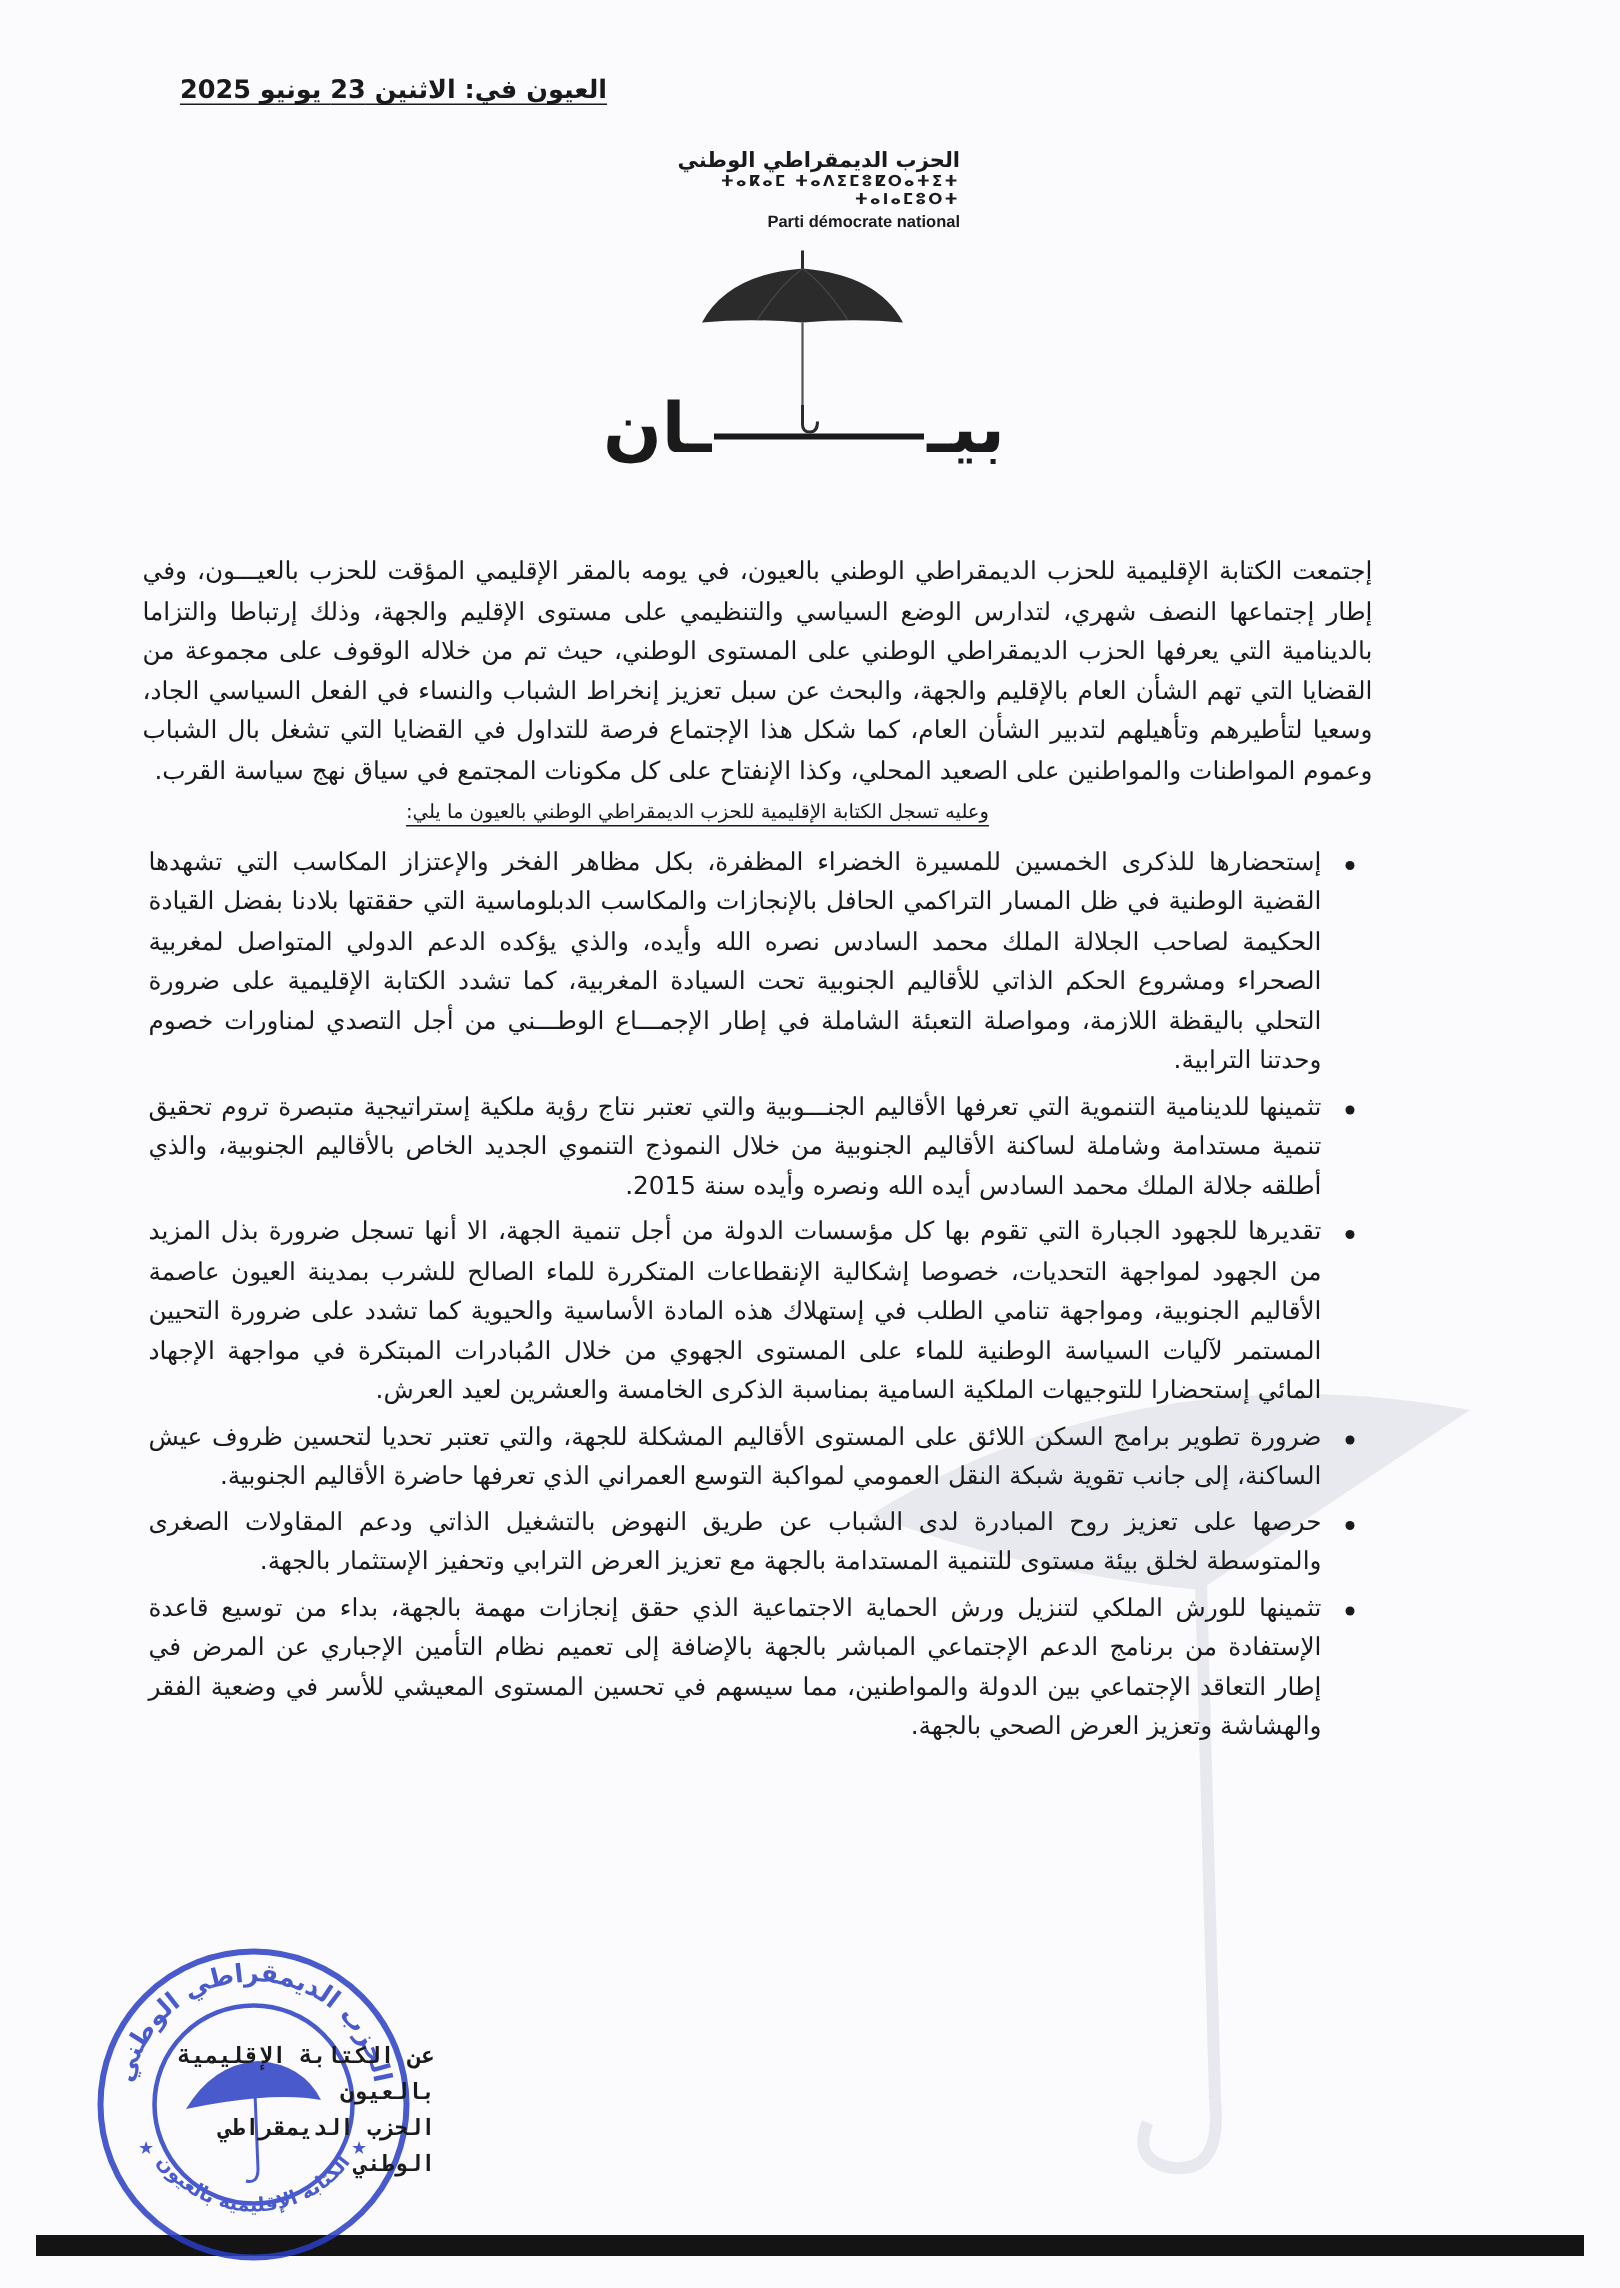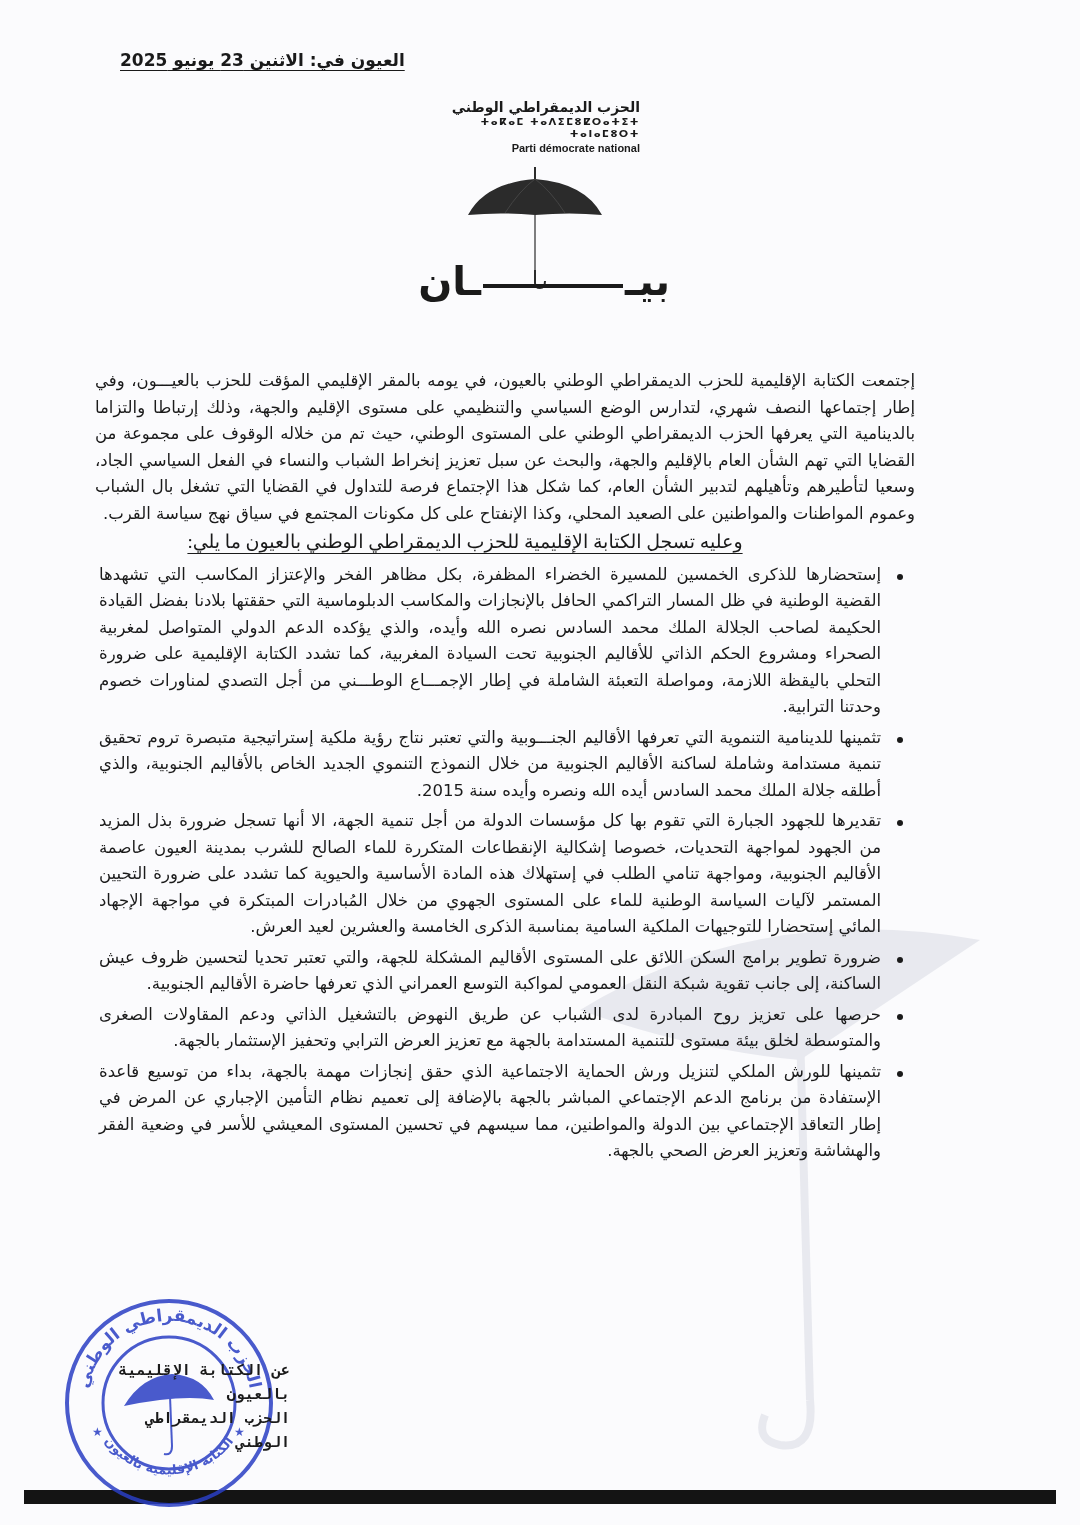--- a/index.html
+++ b/index.html
@@ -24,34 +24,33 @@
       position: absolute; left: 420px; top: 98px; width: 220px;
       text-align: right;
     }
     .logo-ar { direction: rtl; font-size: 14px; font-weight: bold; line-height: 18px; }
     .logo-tif { font-size: 10px; letter-spacing: 1.5px; line-height: 12px; font-weight: bold; }
     .logo-fr { font-family: "Liberation Sans", sans-serif; font-size: 11px; font-weight: bold; line-height: 16px; }
     .umbrella { position: absolute; left: 465px; top: 165px; width: 140px; height: 125px; }
     .title {
       position: absolute; left: 380px; top: 258px; width: 290px;
       direction: rtl; text-align: right;
-      font-size: 40px; font-weight: bold; letter-spacing: 2px;
+      font-size: 46px; font-weight: bold; letter-spacing: 2px;
     }
     .title-tatweel { display: inline-block; vertical-align: 0.18em; border-bottom: 4px solid #1a1a1a; width: 140px; margin: 0 2px; }
     .body {
       position: absolute; left: 95px; top: 368px; width: 820px;
       direction: rtl; text-align: justify; text-align-last: right;
       font-size: 16.5px; line-height: 26.5px;
     }
     .intro { margin: 0; }
     .subhead {
       text-align: center; text-align-last: center; margin: 2px 0 6px 0;
-      font-size: 19px; text-decoration: underline; text-underline-offset: 5px;
+      font-size: 13px; text-decoration: underline; text-underline-offset: 5px;
       padding-right: 80px;
-      font-family: Liberation Serif, serif;
     }
     .items { margin: 0; padding: 0 30px 0 0; list-style: none; }
     .items li { position: relative; margin: 4px; }
     .items li::before {
       content: ""; position: absolute; right: -22px; top: 12px;
       width: 6px; height: 6px; border-radius: 50%; background: #1a1a1a;
     }
     .signature {
       position: absolute; left: 110px; top: 1360px; width: 180px;
       direction: rtl; text-align: right; font-size: 15px; line-height: 24px; font-weight: bold;

